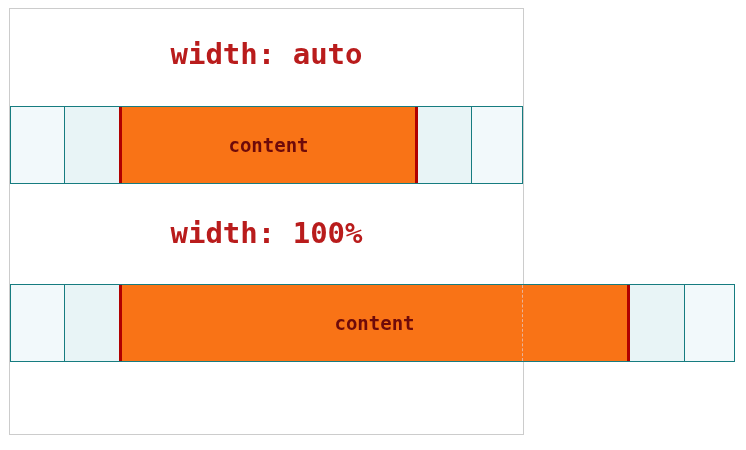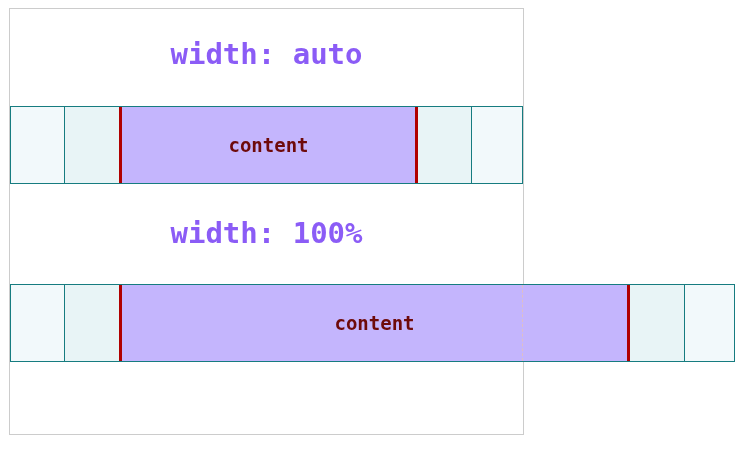--- a/index.html
+++ b/index.html
@@ -1,29 +1,29 @@
 <!DOCTYPE html>
 <html><head>
 <meta charset="utf-8">
 <style>
   html, body { margin:0; padding:0; background:#ffffff; }
   body { width:746px; height:450px; position:relative; overflow:hidden; font-family:"DejaVu Sans Mono", monospace; }
   .container { position:absolute; left:9px; top:8px; width:513px; height:425px; border:1px solid #cccccc; box-sizing:content-box; }
-  .title { position:absolute; left:9px; width:515px; text-align:center; font-family:"DejaVu Sans Mono", monospace; font-weight:bold; font-size:29px; color:#8b5cf6; letter-spacing:0px; }
+  .title { position:absolute; left:9px; width:515px; text-align:center; font-family:"DejaVu Sans Mono", monospace; font-weight:bold; font-size:29px; color:#b91c1c; letter-spacing:0px; }
   .t1 { top:37px; }
   .t2 { top:216px;text-align:center; }
   .box { position:absolute; height:78px; border:1px solid #167c80; box-sizing:border-box; display:flex; }
   .b1 { left:10px; top:106px; width:513px; }
   .b2 { left:10px; top:284px; width:725px; }
   .seg { height:100%; box-sizing:border-box; }
   .margin { background:#f2f9fb; }
   .padding { background:#e8f4f6; }
   .sep { border-left:1px solid #167c80; }
   .sepr { border-right:1px solid #167c80; }
-  .content { background:#c4b5fd; border-left:3px solid #b00000; border-right:3px solid #b00000; display:flex; align-items:center; justify-content:center; font-family:"DejaVu Sans Mono", monospace; font-weight:bold; font-size:19px; color:#6e0a0a; }
+  .content { background:#f97316; border-left:3px solid #b00000; border-right:3px solid #b00000; display:flex; align-items:center; justify-content:center; font-family:"DejaVu Sans Mono", monospace; font-weight:bold; font-size:19px; color:#6e0a0a; }
   .dots { position:absolute; left:522px; top:285px; height:76px; border-left:1px dashed #e6c2b8; opacity:0.8; }
 </style>
 </head>
 <body>
 
 <div class="container"></div>
 
 <div class="title t1">width: auto</div>
 <div class="box b1">
   <div class="seg margin" style="width:53px;"></div>

